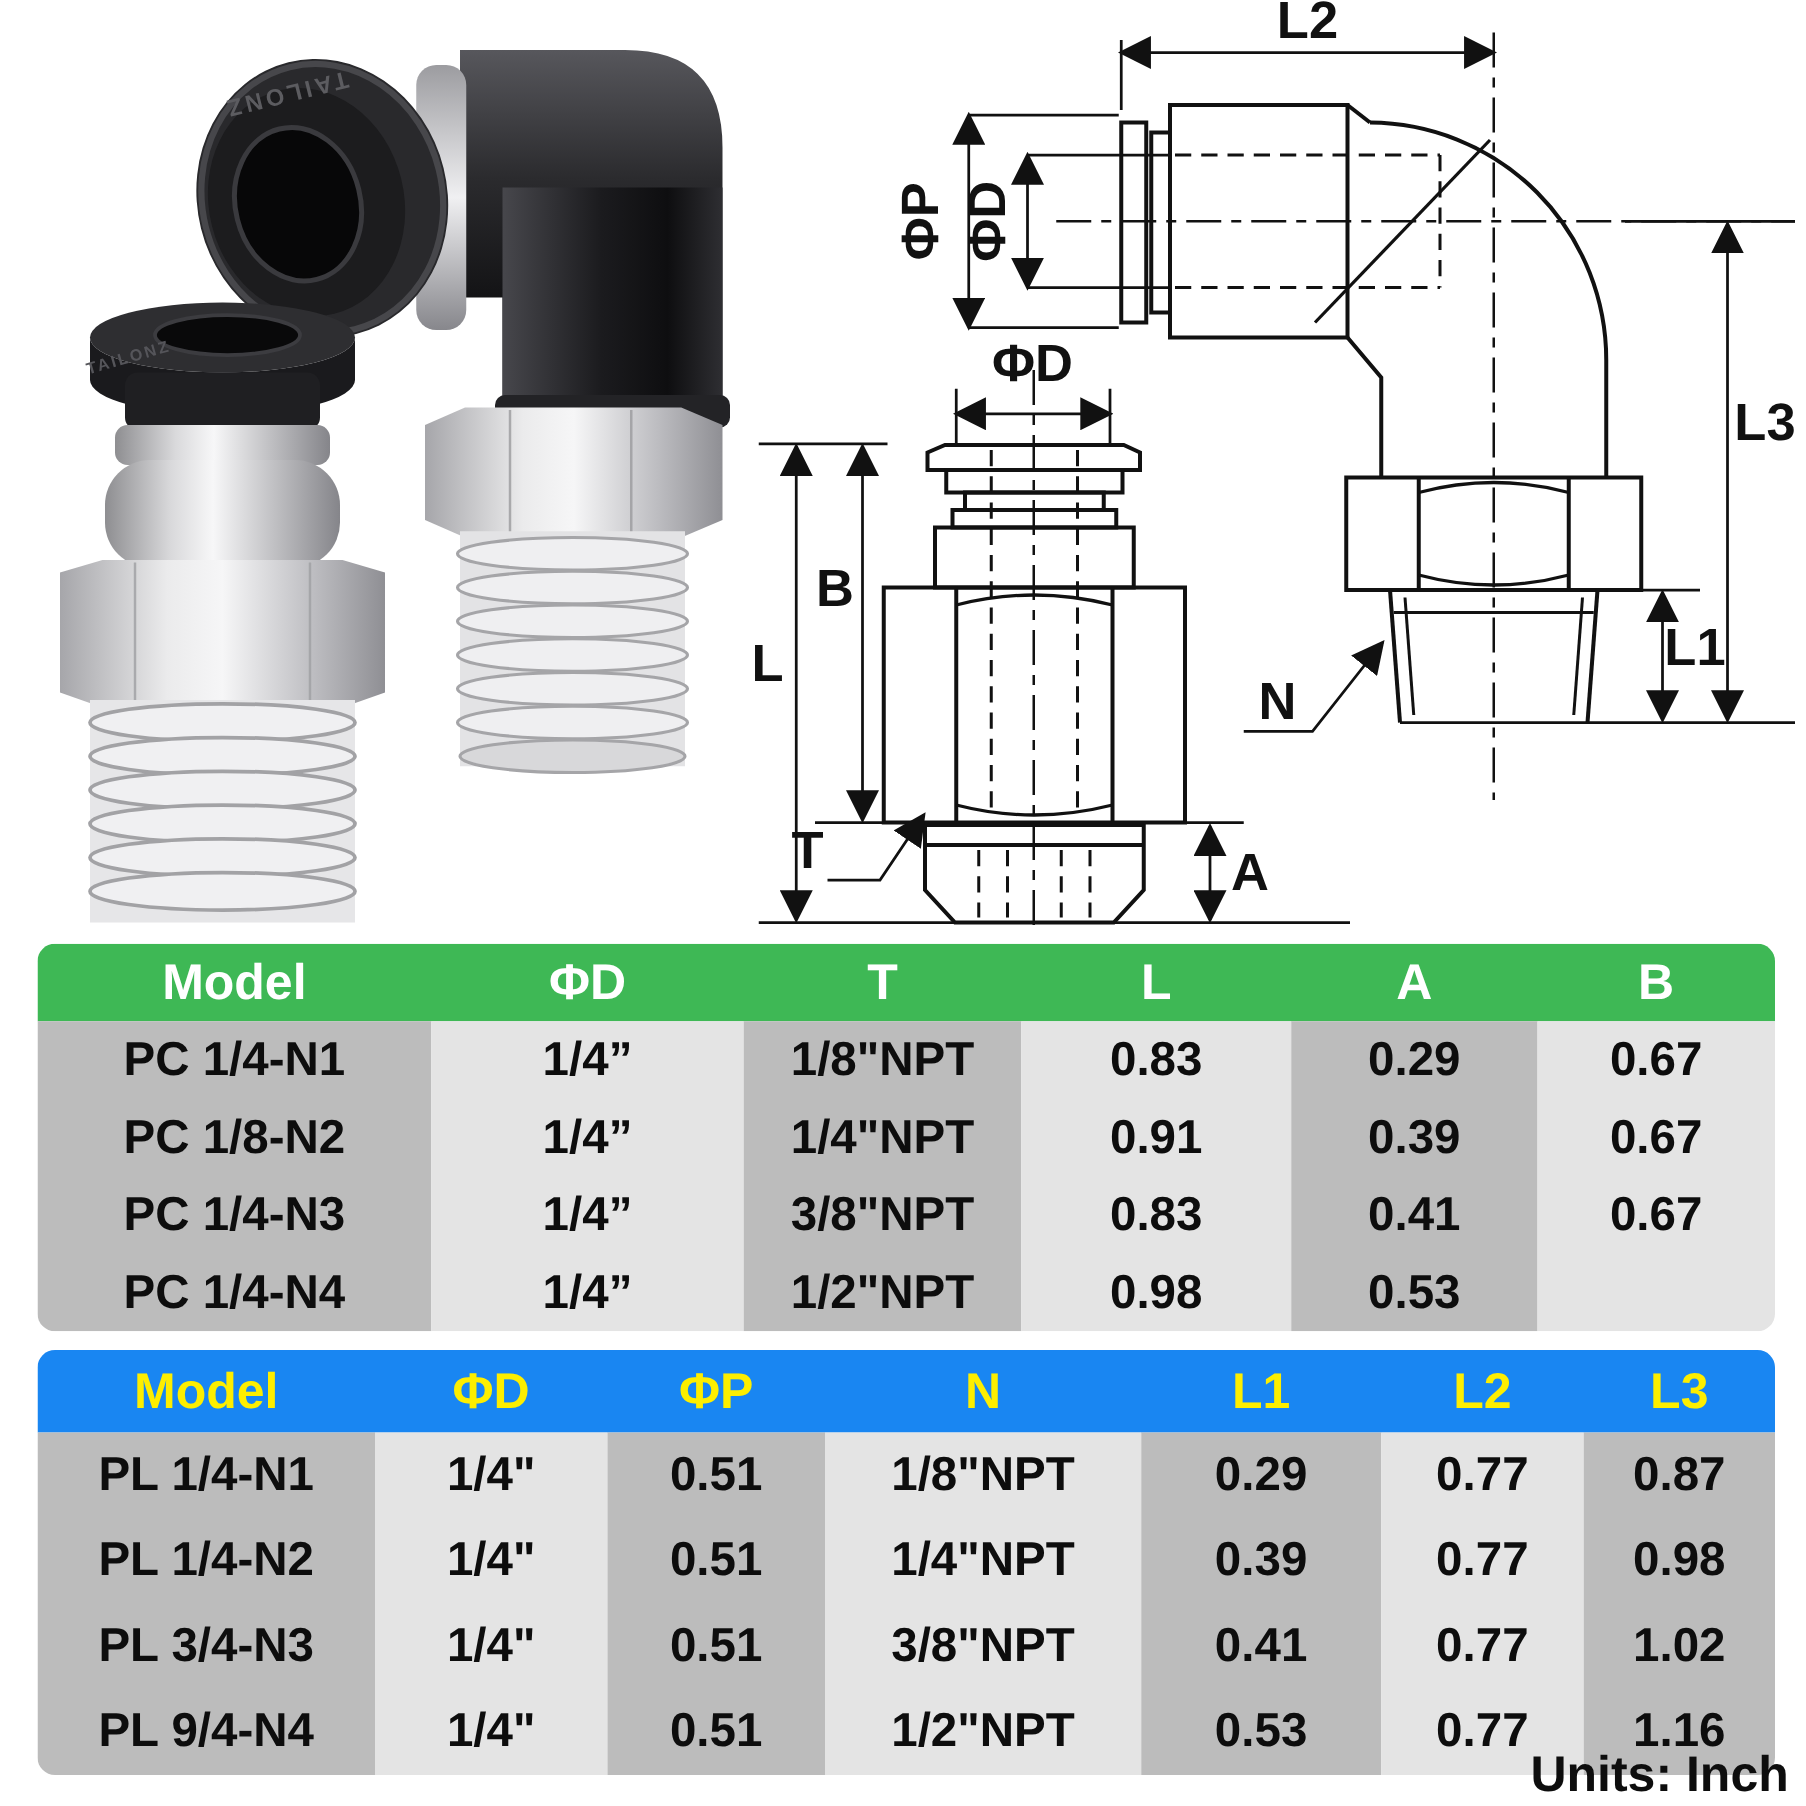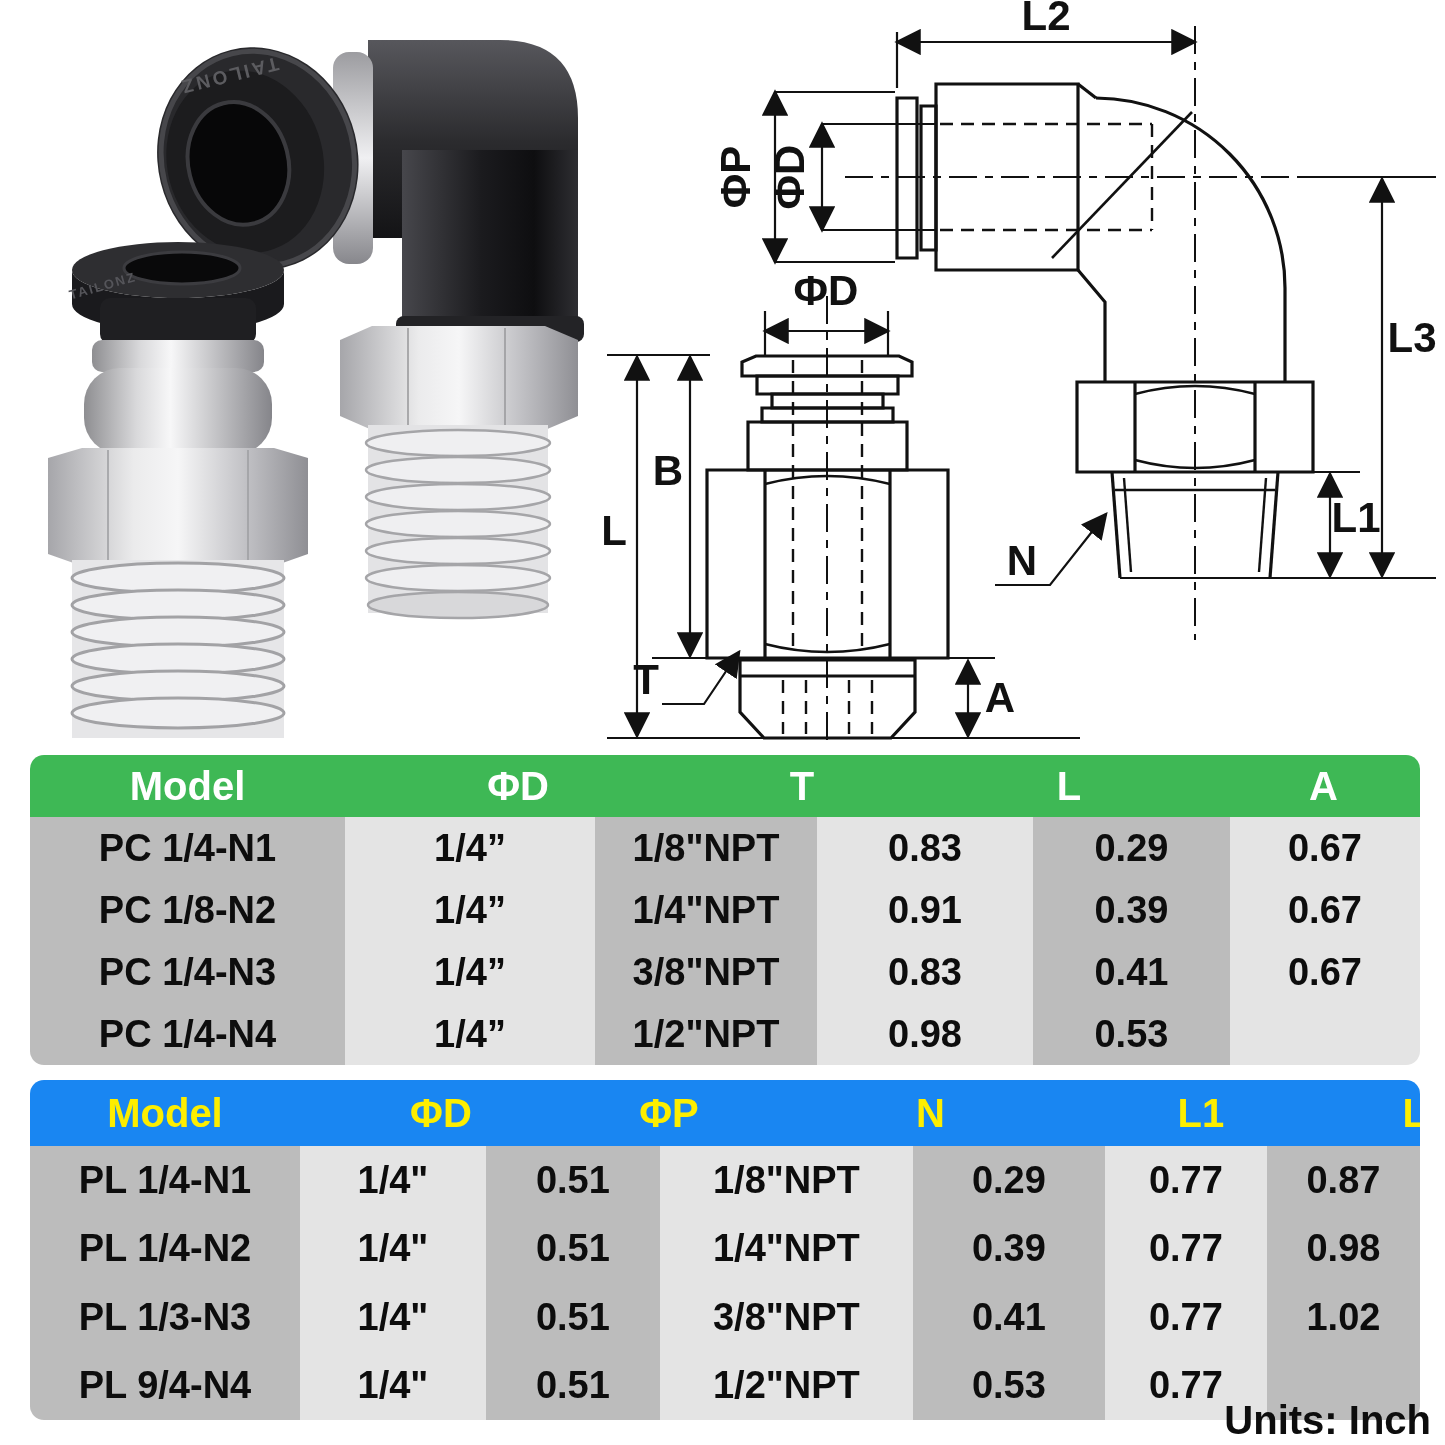--- a/index.html
+++ b/index.html
@@ -11,21 +11,21 @@
     overflow:hidden;
   }
   svg text{font-family:"Liberation Sans",sans-serif;}
 
   .photo-svg{position:absolute;left:0;top:0;width:745px;height:745px;}
   .drawing-svg{position:absolute;left:590px;top:0;width:855px;height:745px;}
 
   .tbl{position:absolute;left:30px;width:1390px;border-radius:14px;overflow:hidden;}
   .tbl.pc{top:755px;}
   .tbl.pl{top:1080px;}
-  .tbl-head{display:grid;font-weight:700;gap:48px;}
+  .tbl-head{display:grid;font-weight:700;}
   .tbl.pc .tbl-head{height:62px;background:#3eb855;color:#ffffff;font-size:40px;
     grid-template-columns:22.66% 17.99% 15.97% 15.54% 14.17% 13.67%;}
   .tbl.pl .tbl-head{height:66px;background:#1986f2;color:#fdee00;font-size:40px;
     grid-template-columns:19.42% 13.38% 12.52% 18.20% 13.81% 11.66% 11.01%;}
   .hcell{display:flex;align-items:center;justify-content:center;}
   .tbl-body{display:grid;}
   .tbl.pc .tbl-body{grid-template-columns:22.66% 17.99% 15.97% 15.54% 14.17% 13.67%;height:248px;}
   .tbl.pl .tbl-body{grid-template-columns:19.42% 13.38% 12.52% 18.20% 13.81% 11.66% 11.01%;height:274px;}
   .col{display:grid;grid-template-rows:repeat(4,1fr);text-align:center;}
   .col.dark{background:#bcbcbc;}
@@ -283,21 +283,21 @@
       <div class="hcell">ΦP</div>
       <div class="hcell">N</div>
       <div class="hcell">L1</div>
       <div class="hcell">L2</div>
       <div class="hcell">L3</div>
     </div>
     <div class="tbl-body">
       <div class="col dark">
         <div class="cell">PL 1/4-N1</div>
         <div class="cell">PL 1/4-N2</div>
-        <div class="cell">PL 1/3-N3</div>
+        <div class="cell">PL 3/4-N3</div>
         <div class="cell">PL 9/4-N4</div>
       </div>
       <div class="col light">
         <div class="cell">1/4"</div>
         <div class="cell">1/4"</div>
         <div class="cell">1/4"</div>
         <div class="cell">1/4"</div>
       </div>
       <div class="col dark">
         <div class="cell">0.51</div>
@@ -320,19 +320,20 @@
       <div class="col light">
         <div class="cell">0.77</div>
         <div class="cell">0.77</div>
         <div class="cell">0.77</div>
         <div class="cell">0.77</div>
       </div>
       <div class="col dark">
         <div class="cell">0.87</div>
         <div class="cell">0.98</div>
         <div class="cell">1.02</div>
+        <div class="cell">1.16</div>
       </div>
     </div>
   </div>
 
   <div class="units">Units: Inch</div>
 
 </div>
 
 </body></html>

